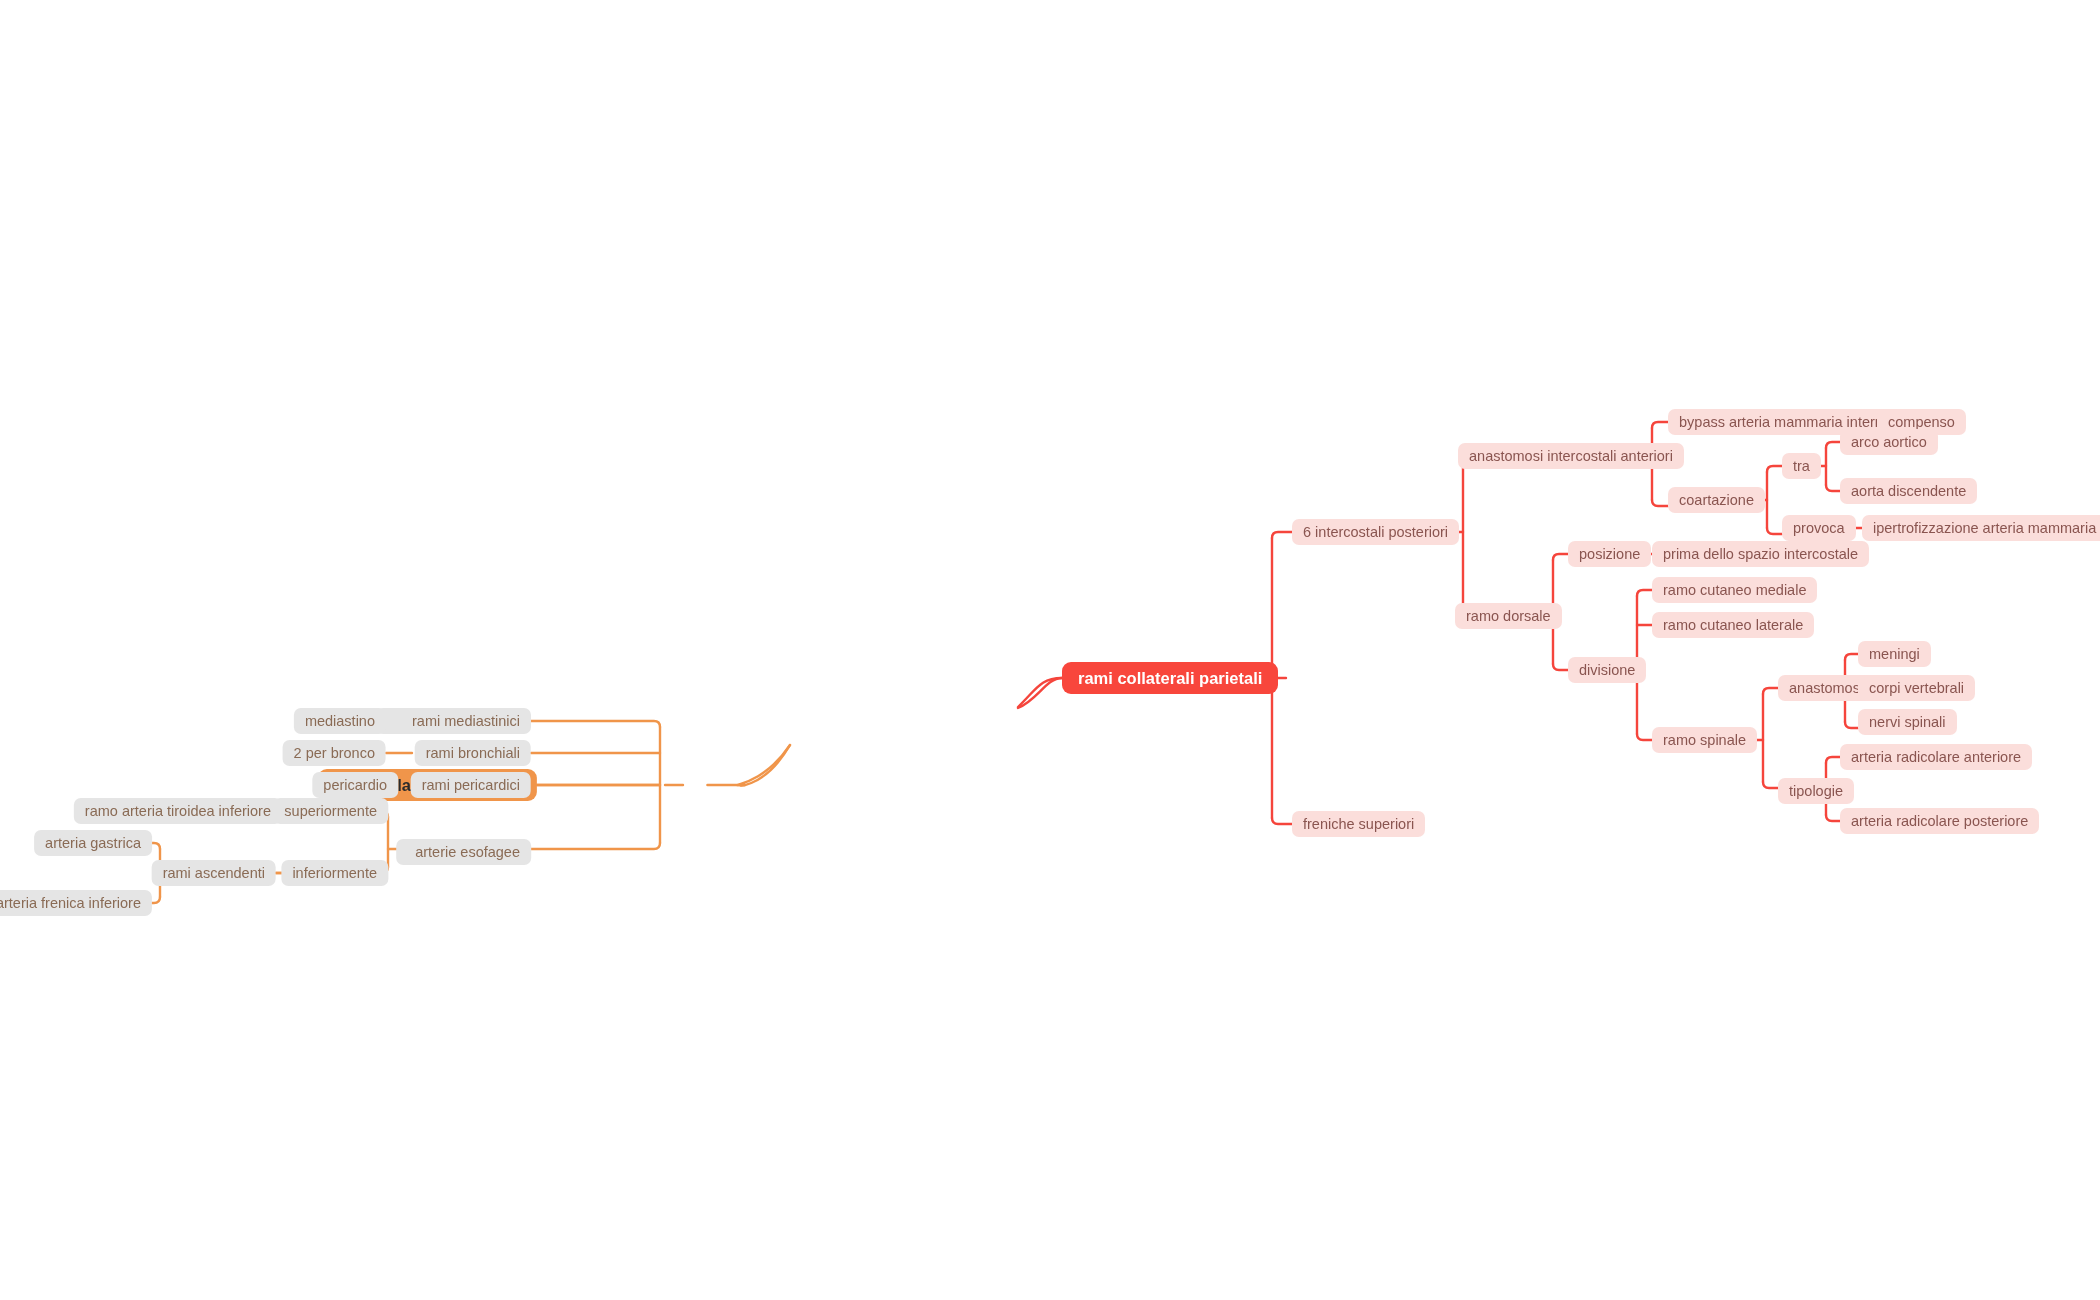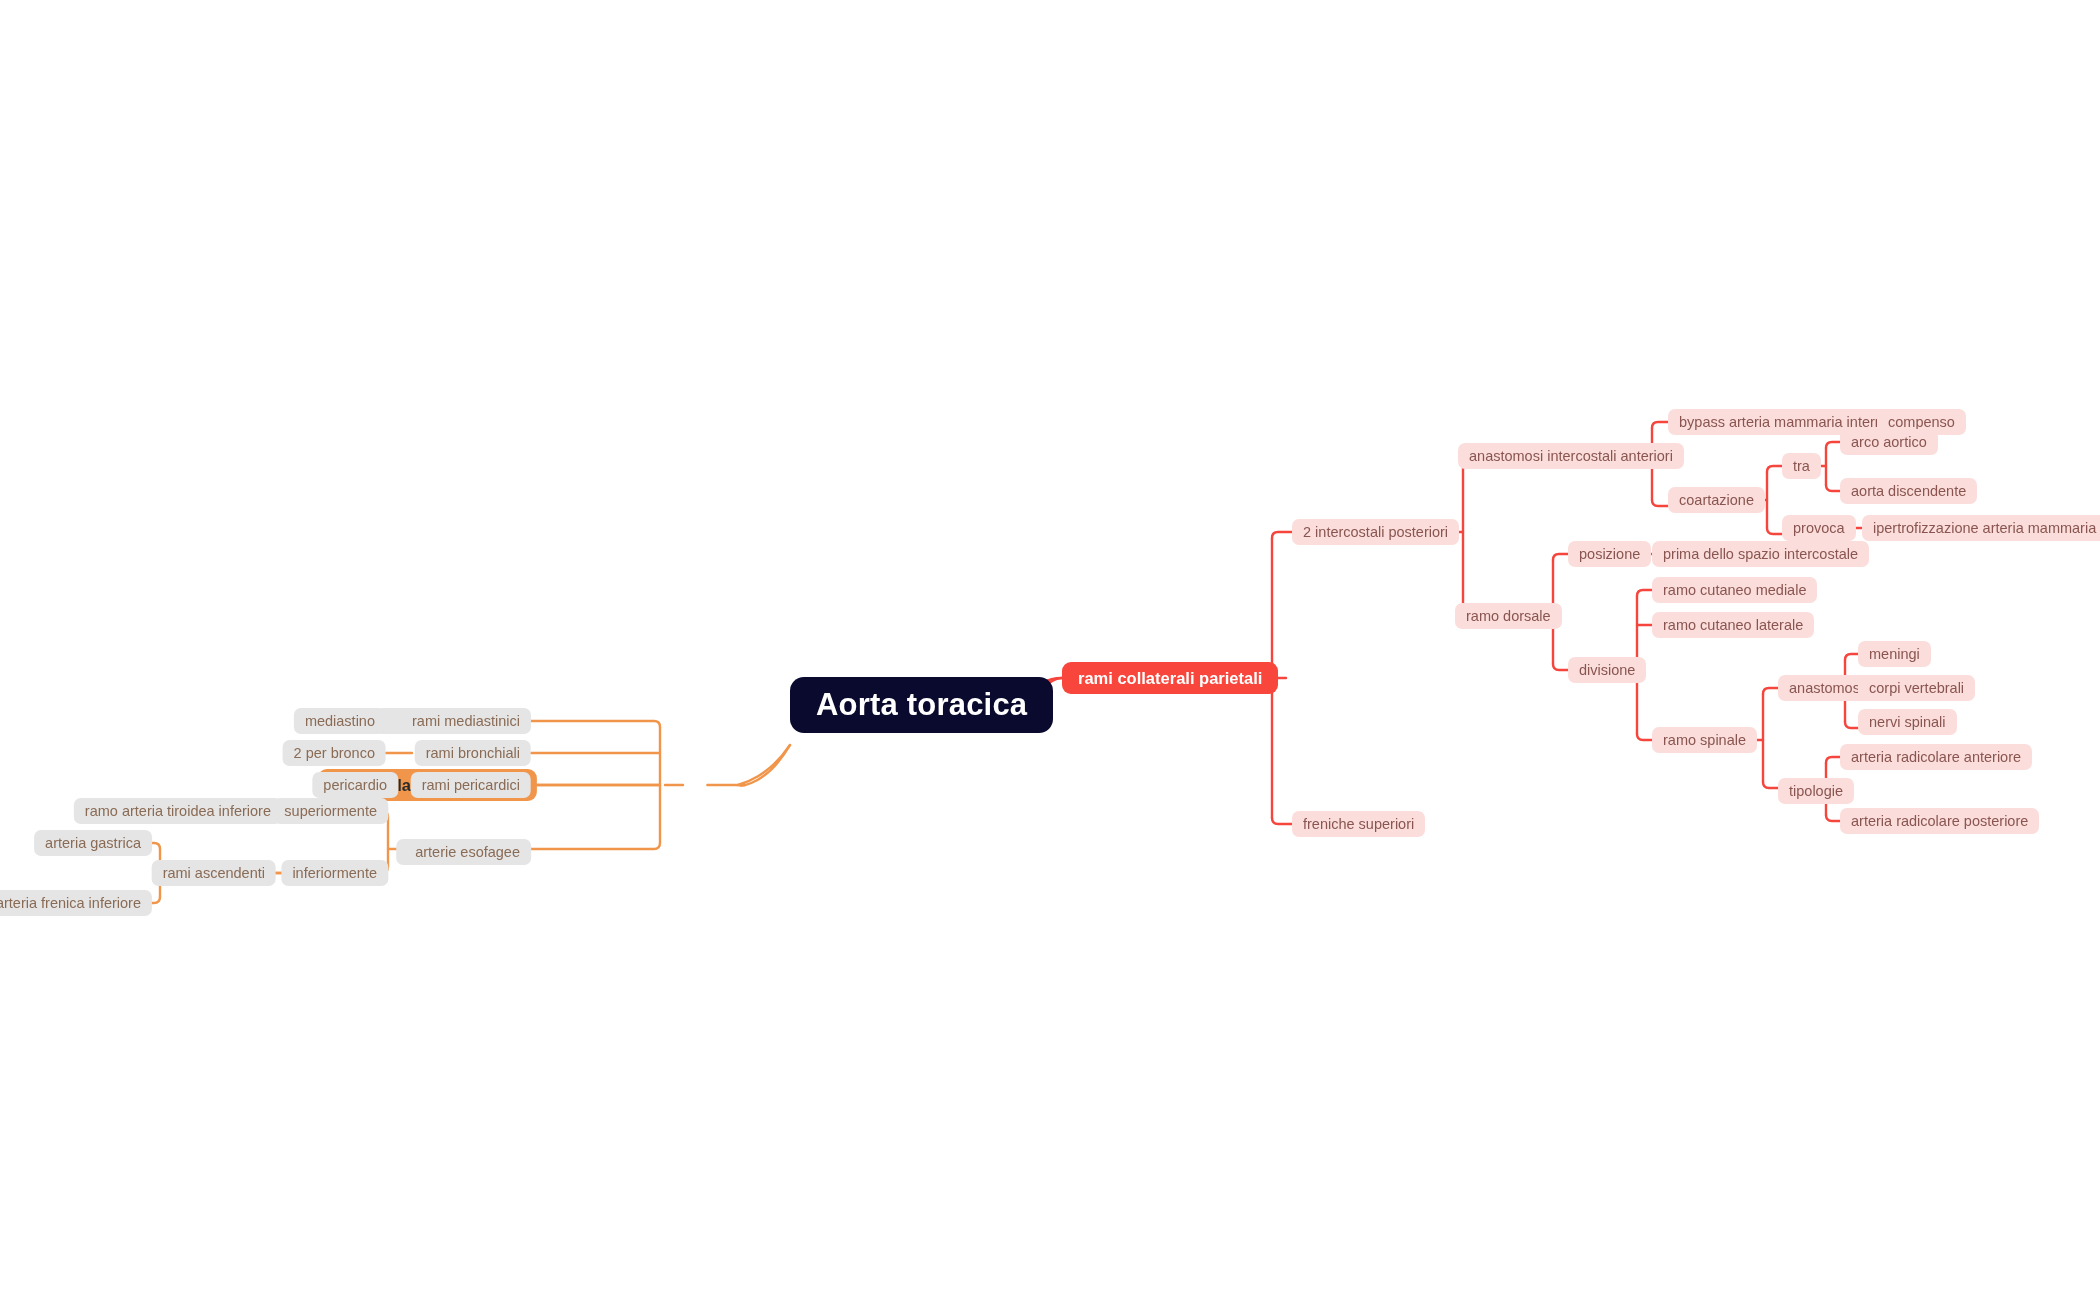--- a/index.html
+++ b/index.html
@@ -133,23 +133,20 @@
       <path d="M 1845 688 L 1858 688" stroke="#F5453C"></path>
       <path d="M 1845 722 Q 1845 728 1851 728 L 1858 728" stroke="#F5453C"></path>
 
       <path d="M 1816 788 L 1826 788" stroke="#F5453C"></path>
       <path d="M 1826 763 L 1826 815" stroke="#F5453C"></path>
       <path d="M 1826 763 Q 1826 757 1832 757 L 1840 757" stroke="#F5453C"></path>
       <path d="M 1826 815 Q 1826 821 1832 821 L 1840 821" stroke="#F5453C"></path>
     </g>
   </svg>
 
-  <div class="node root" style="left:790px;top:705px;transform:translateY(-50%);">
-    <span>Aorta toracica</span>
-  </div>
 
   <div class="node branch-orange" style="left:537px;top:785px;transform:translate(-100%,-50%);">
     <span>rami collaterali viscerali</span>
   </div>
 
   <div class="node leaf o" style="left:531px;top:721px;transform:translate(-100%,-50%);padding-left:36px;">
     <span>rami mediastinici</span>
   </div>
   <div class="node leaf o" style="left:386px;top:721px;transform:translate(-100%,-50%);">
     <span>mediastino</span>
@@ -192,21 +189,21 @@
   </div>
   <div class="node leaf o" style="left:152px;top:903px;transform:translate(-100%,-50%);">
     <span>arteria frenica inferiore</span>
   </div>
 
   <div class="node branch-red" style="left:1062px;top:678px;transform:translateY(-50%);">
     <span>rami collaterali parietali</span>
   </div>
 
   <div class="node leaf r" style="left:1292px;top:532px;transform:translateY(-50%);">
-    <span>2 intercostali posteriori</span>
+    <span>6 intercostali posteriori</span>
   </div>
   <div class="node leaf r" style="left:1292px;top:824px;transform:translateY(-50%);">
     <span>freniche superiori</span>
   </div>
 
   <div class="node leaf r" style="left:1458px;top:456px;transform:translateY(-50%);">
     <span>anastomosi intercostali anteriori</span>
   </div>
 
   <div class="node leaf r" style="left:1668px;top:422px;transform:translateY(-50%);">

